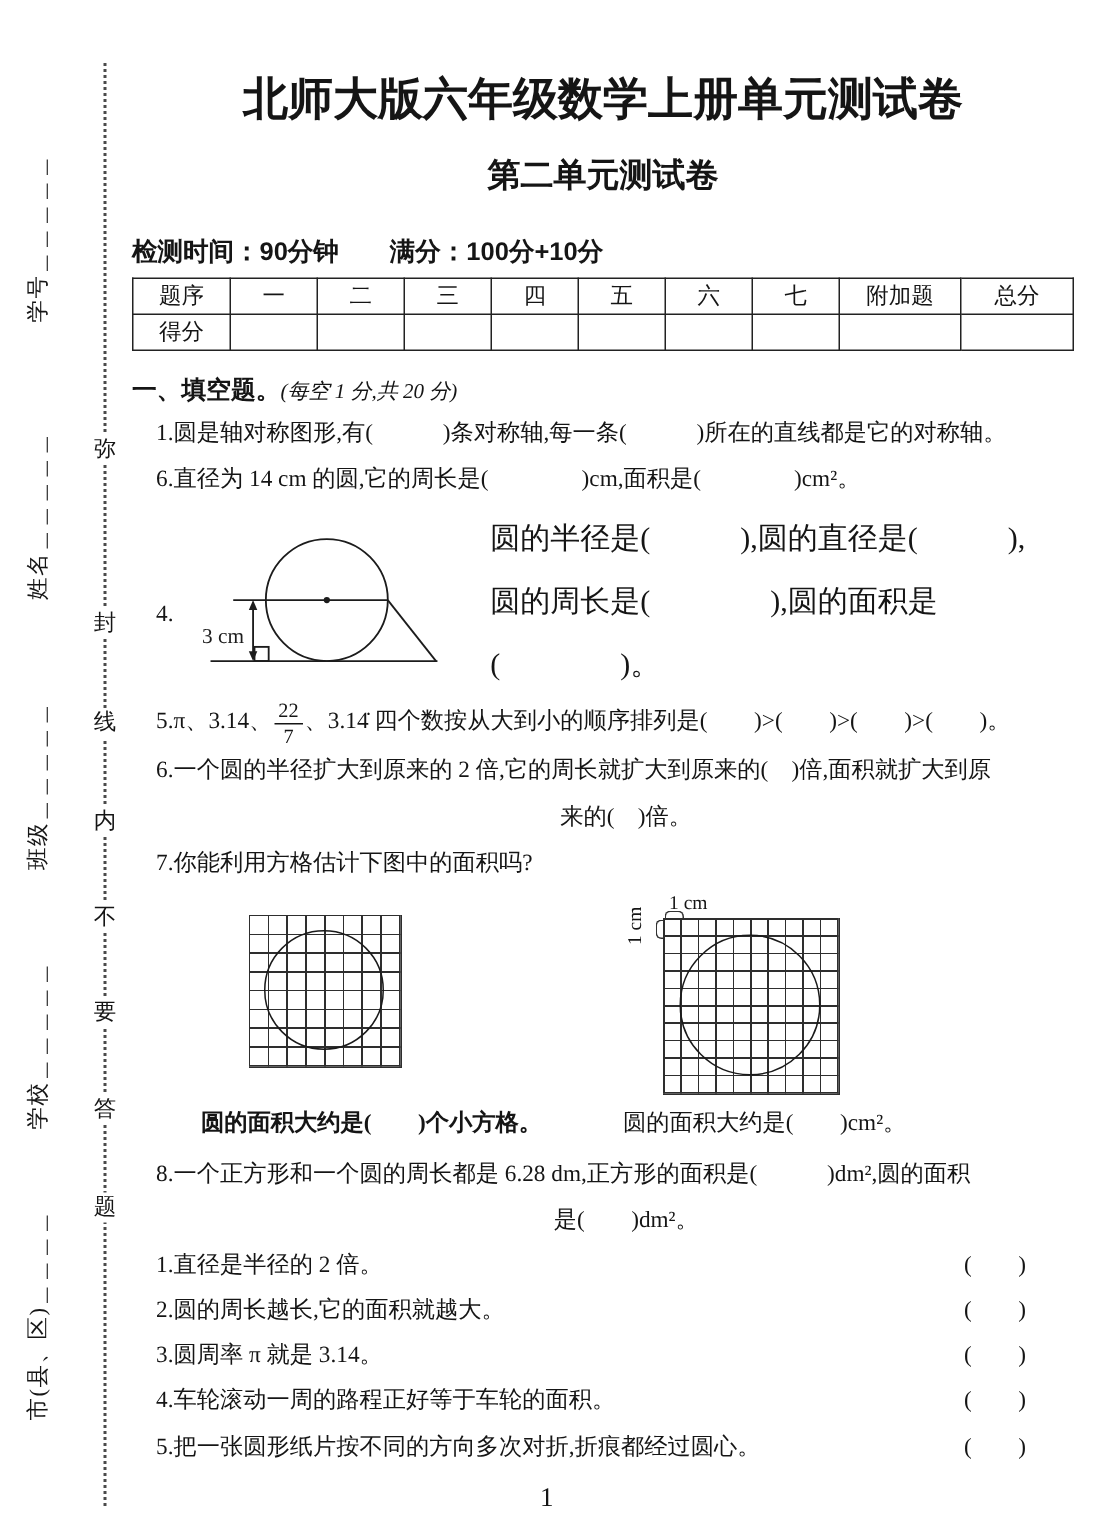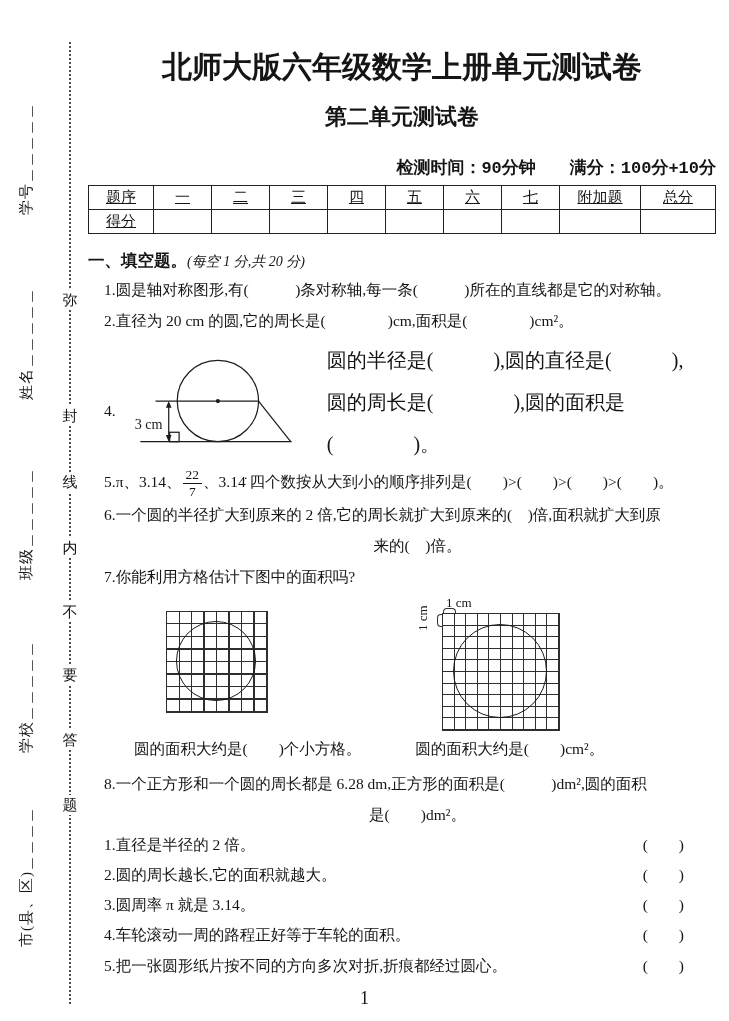--- a/index.html
+++ b/index.html
@@ -32,30 +32,29 @@
   .title {
     font-family:"Liberation Sans","DejaVu Sans",sans-serif;
     font-weight:bold; font-size:30px; text-align:center; margin:10px 0 0;
     line-height:1.15;
   }
   .subtitle {
     font-family:"Liberation Sans","DejaVu Sans",sans-serif;
     font-weight:bold; font-size:22px; text-align:center; margin:17px 0 13px;
   }
   .exam-info {
-    font-family:Liberation Mono, monospace;
-    font-weight:bold; font-size:17px; text-align:right; margin:24px 0 6px;
+    font-family:Liberation Sans, sans-serif;
+    font-weight:bold; font-size:17px; text-align:left; margin:24px 0 6px;
   }
 
   table.score { width:100%; border-collapse:collapse; margin-top:2px; }
   table.score td {
     border:1.5px solid #222; height:23px; text-align:center;
     font-family:"Liberation Sans","DejaVu Sans",sans-serif; font-size:15px;
     padding:0 2px;
-    text-decoration:underline;
   }
   td.c-first  { width:60px; }
   td.c-num    { width:53px; }
   td.c-extra  { width:76px; }
   td.c-total  { width:70px; }
 
   .sec-heading { margin-top:13px; font-size:16.5px; line-height:1.6; }
   .sec-heading .bold {
     font-weight:bold;
     font-family:"Liberation Sans","DejaVu Sans",sans-serif;
@@ -109,21 +108,21 @@
   .brace-top {
     position:absolute; top:-5px; left:1px; width:11px; height:4px;
     border:1px solid #333; border-bottom:none; border-radius:4px 4px 0 0;
   }
   .brace-left {
     position:absolute; left:-5px; top:1px; height:11px; width:4px;
     border:1px solid #333; border-right:none; border-radius:4px 0 0 4px;
   }
 
   .captions-row { display:flex; margin-top:8px; font-size:15.5px; }
-  .cap-left  { margin-left:30px; }
+  .cap-left  { margin-left:30px;font-weight:bold; }
   .cap-right { margin-left:54px; }
 
   
   .judge-item {
     display:flex; justify-content:space-between; line-height:1.95;
     font-size:15.5px; padding-right:32px;
   }
 
   .page-number {
     position:absolute; bottom:12px; left:0; width:100%; text-align:center;
@@ -186,21 +185,21 @@
     </tr>
   </tbody>
     </table>
 
   <div class="sec-heading">
     <span class="bold">一、填空题。</span><span class="note">(每空 1 分,共 20 分)</span>
   </div>
 
   <div class="questions">
     <div class="q-line">1.圆是轴对称图形,有(　　　)条对称轴,每一条(　　　)所在的直线都是它的对称轴。</div>
-    <div class="q-line">2.直径为 20 cm 的圆,它的周长是(　　　　)cm,面积是(　　　　)cm²。</div>
+    <div class="q-line">6.直径为 14 cm 的圆,它的周长是(　　　　)cm,面积是(　　　　)cm²。</div>
 
     <div class="q4-row">
       <div class="q4-num">4.</div>
       <svg class="q4-svg" width="180" height="100" viewBox="0 0 180 100">
         <line x1="12" y1="92" x2="172" y2="92"></line>
         <circle cx="94" cy="49" r="43"></circle>
         <line x1="28" y1="49" x2="137" y2="49"></line>
         <line x1="137" y1="49" x2="171" y2="92"></line>
         <circle class="dot" cx="94" cy="49" r="2.2"></circle>
         <line x1="42" y1="52" x2="42" y2="89"></line>

